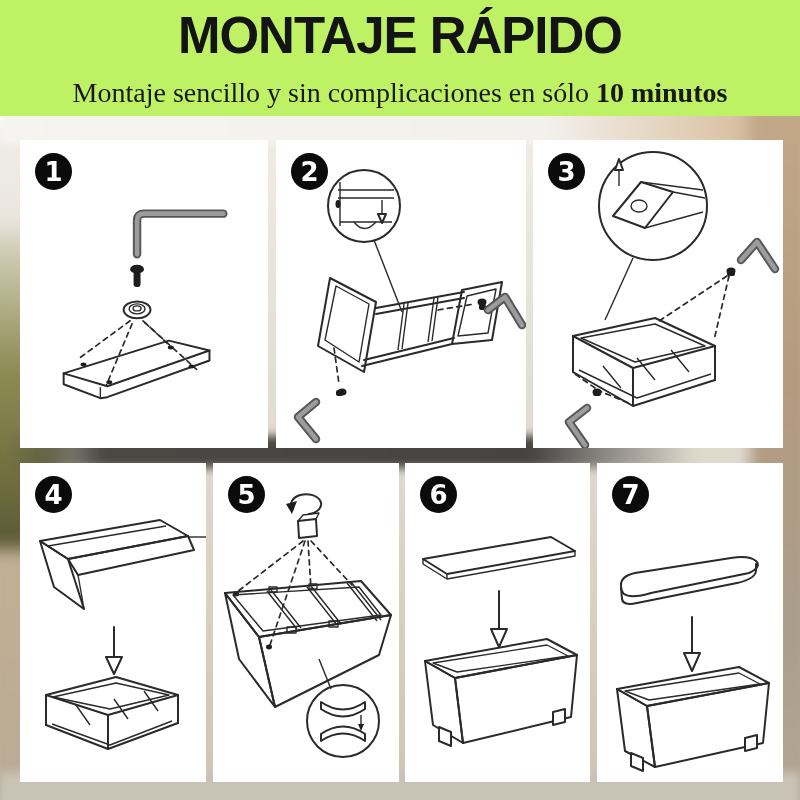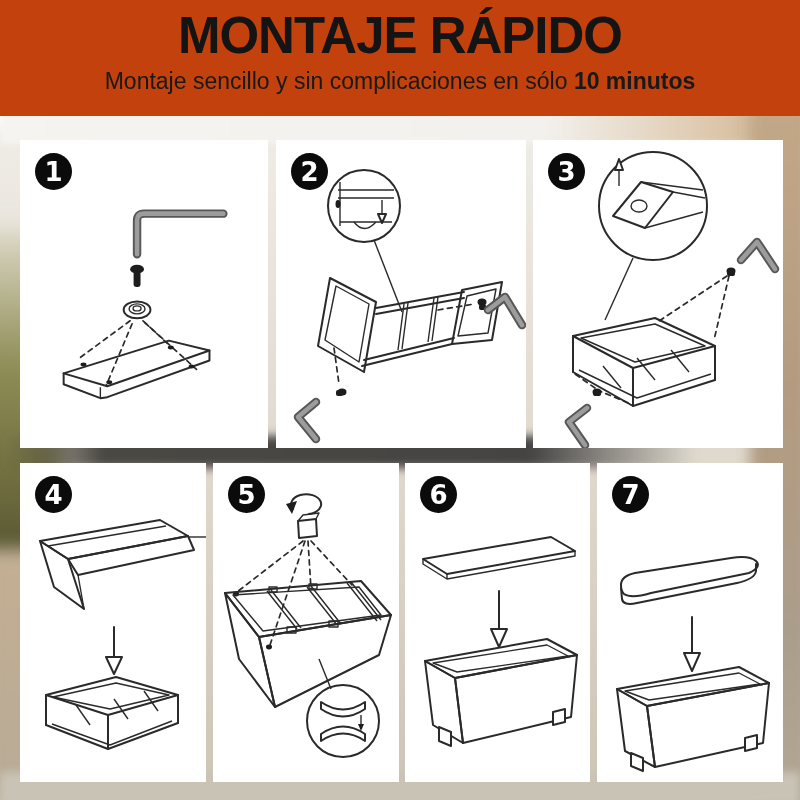--- a/index.html
+++ b/index.html
@@ -16,24 +16,24 @@
   .blob-olive{left:-28px;top:230px;width:92px;height:330px;filter:blur(11px);
       background:linear-gradient(180deg,#dcd8c6 0%,#8e8c55 42%,#6e6c3e 78%,#565433 100%);}
   .blob-darkband{left:6px;top:436px;width:690px;height:32px;filter:blur(5px);
       background:linear-gradient(90deg,rgba(94,92,62,0) 0%,#4a4843 14%,#454443 76%,rgba(150,122,92,0) 100%);}
   .blob-tanright{left:750px;top:106px;width:62px;height:706px;filter:blur(7px);
       background:linear-gradient(180deg,#c2a887 0%,#b49b80 40%,#ab9d8c 74%,#b3a794 100%);}
   .blob-tanleft{left:-22px;top:552px;width:72px;height:250px;filter:blur(10px);
       background:linear-gradient(180deg,#c3ae92 0%,#b8ab97 100%);}
   .blob-bottom{left:0;top:772px;width:800px;height:34px;filter:blur(4px);background:#c9c3b6;}
 
-  header{position:absolute;top:0;left:0;width:800px;height:116px;background:#c2410c;z-index:3;
+  header{position:absolute;top:0;left:0;width:800px;height:116px;background:#bef264;z-index:3;
          display:flex;flex-direction:column;align-items:center;}
   h1{margin:10px 0 0;font-size:51px;line-height:1.0;font-weight:bold;letter-spacing:-1px;color:#141414;}
-  .subtitle{margin:7px 0 0;font-size:23px;color:#191919;}
+  .subtitle{margin:16px 0 0;font-size:28px;color:#191919;font-family:Liberation Serif, serif;}
   .subtitle strong{font-weight:bold;}
 
   .panel{position:absolute;background:#ffffff;z-index:2;}
   #p1{left:20px;top:140px;width:248px;height:308px;}
   #p2{left:276px;top:140px;width:250px;height:308px;}
   #p3{left:533px;top:140px;width:250px;height:308px;}
   #p4{left:20px;top:463px;width:186px;height:319px;}
   #p5{left:213px;top:463px;width:186px;height:319px;}
   #p6{left:405px;top:463px;width:185px;height:319px;}
   #p7{left:597px;top:463px;width:186px;height:319px;}

